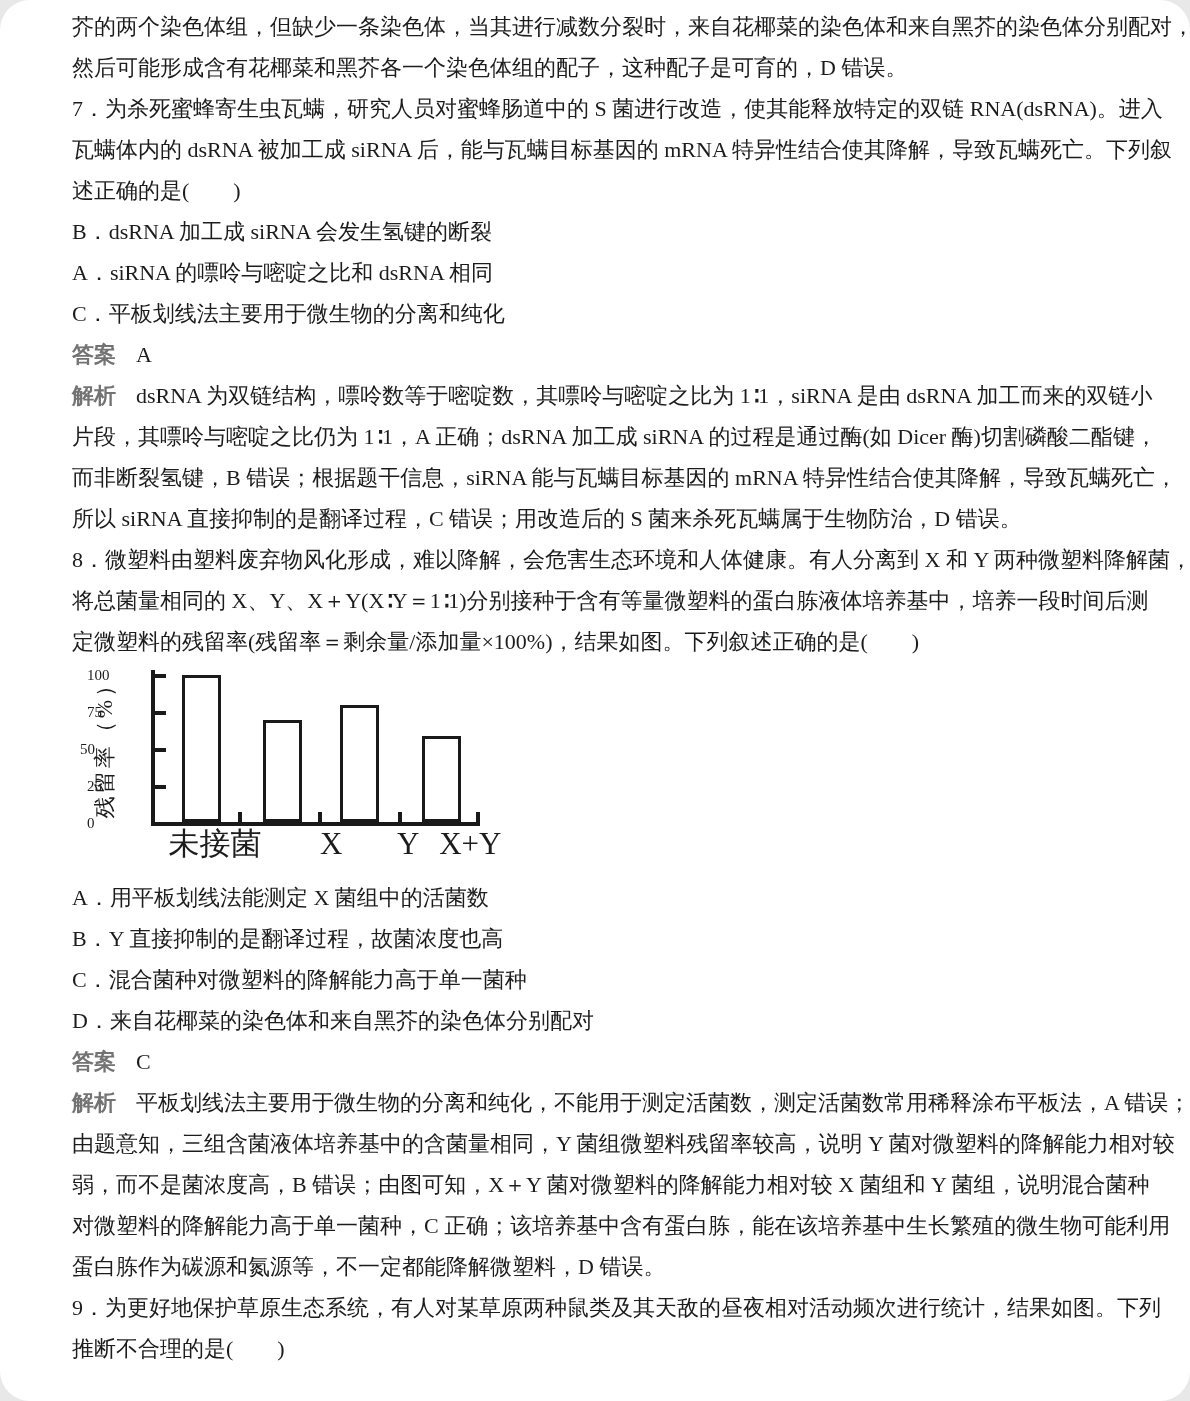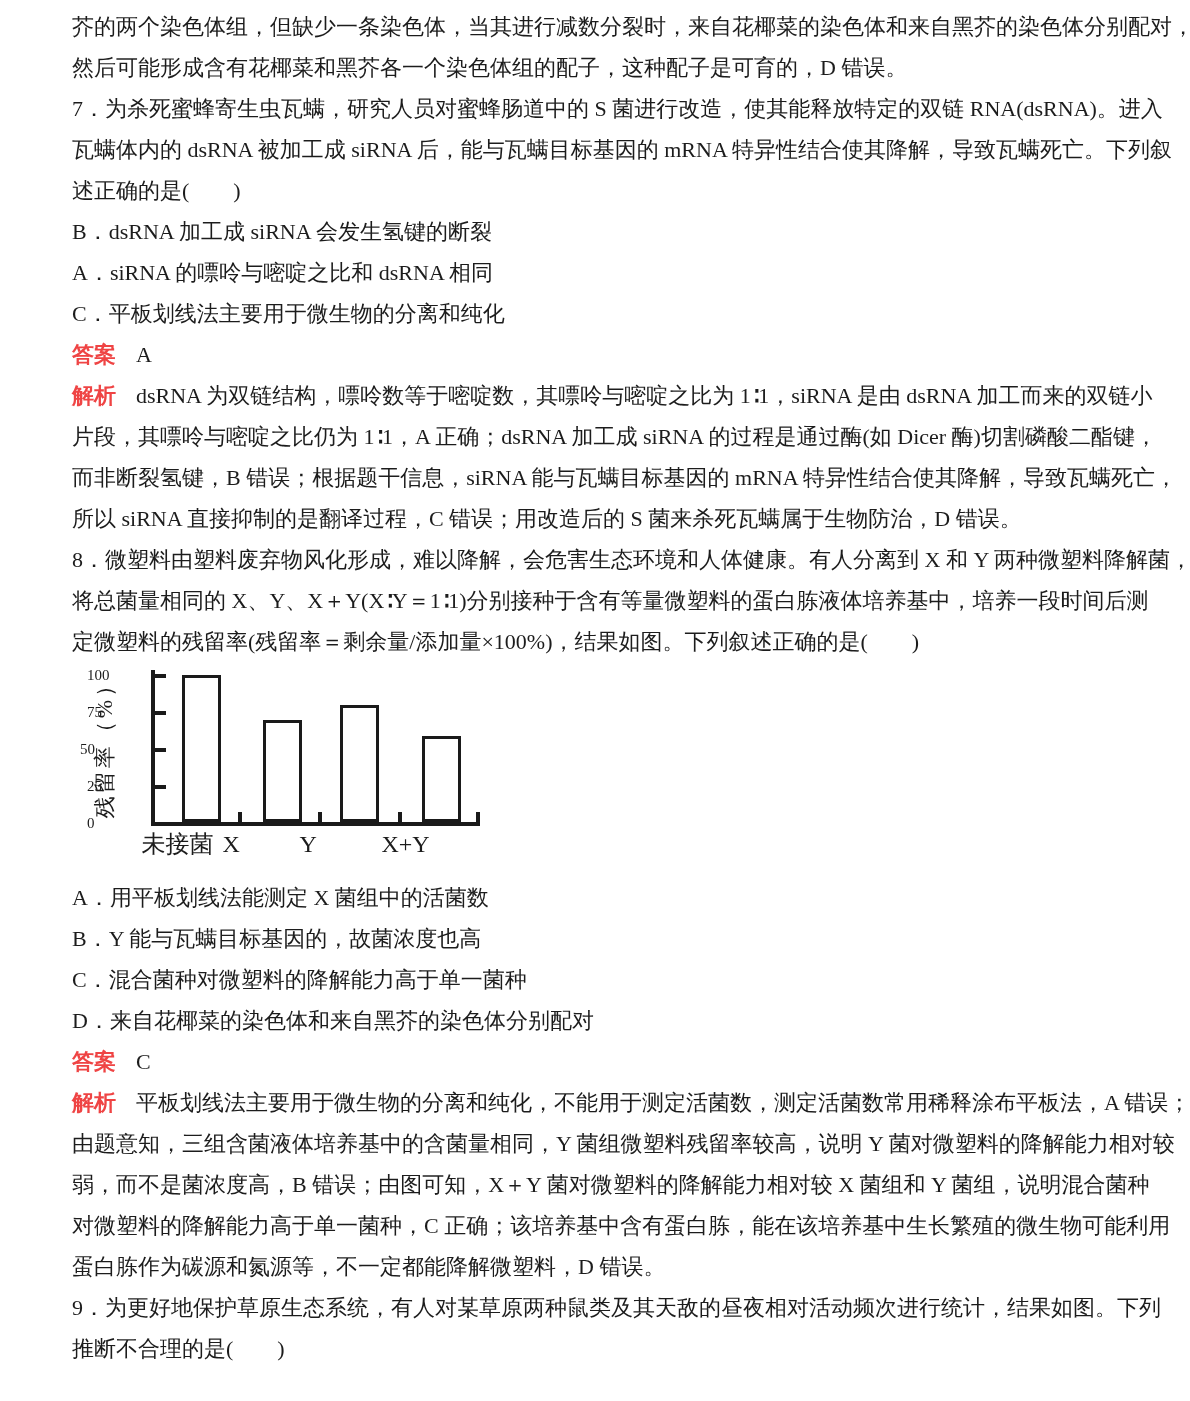--- a/index.html
+++ b/index.html
@@ -3,48 +3,49 @@
 <meta charset="utf-8">
 <style>
   html,body { margin:0; padding:0; background:#e8e8e8; }
   .page {
     position:relative;
     width:1190px; height:1401px;
     background:#ffffff;
     overflow:hidden;
     font-family:"Liberation Serif", serif;
     color:#1c1c1c;
+    border-radius:30px;
   }
   .content { padding:6px 0 0 72px; }
   .line {
     width:1048px; height:41px; line-height:41px;
     font-size:22px;
     white-space:nowrap;
   }
   .jline {
     text-align:justify;
     text-align-last:justify;
   }
   .blabel {
     font-family:"Liberation Sans", sans-serif;
     font-weight:700;
-    color:#ef4444;
+    color:#737373;
     margin-right:20px;
   }
   
   .chart {
     position:relative;
     width:470px; height:215px;
     font-family:"Liberation Serif", serif;
   }
   .chart > div { position:absolute; }
   .axis { background:#1a1a1a; }
   .bar  { box-sizing:border-box; }
   .ylab { font-size:15px; height:24px; line-height:24px; }
-  .clab { text-align:left; font-size:24px; height:28px; line-height:28px; }
+  .clab { text-align:right; font-size:31px; height:28px; line-height:28px; }
   .ytitle {
     transform:rotate(-90deg);
     text-align:center;
     font-size:22px; height:26px; line-height:26px;
     letter-spacing:3px;
   }
 </style>
 </head>
 <body>
 
@@ -94,21 +95,21 @@
         <div class="clab" style="left: 150.5px; top: 168px; width: 120px;">X</div>
         <div class="bar" style="left: 268px; top: 43px; width: 39px; height: 117px; background: rgb(255, 255, 255); border: 3px solid rgb(26, 26, 26);"></div>
         <div class="axis" style="left: 326px; top: 150px; width: 4px; height: 10px; background: rgb(26, 26, 26);"></div>
         <div class="clab" style="left: 227.5px; top: 168px; width: 120px;">Y</div>
         <div class="bar" style="left: 350px; top: 74px; width: 39px; height: 86px; background: rgb(255, 255, 255); border: 3px solid rgb(26, 26, 26);"></div>
         <div class="axis" style="left: 404px; top: 150px; width: 4px; height: 10px; background: rgb(26, 26, 26);"></div>
         <div class="clab" style="left: 309.5px; top: 168px; width: 120px;">X+Y</div>
       </div>
 
     <div class="line">A．用平板划线法能测定 X 菌组中的活菌数</div>
-    <div class="line">B．Y 能与瓦螨目标基因的，故菌浓度也高</div>
+    <div class="line">B．Y 直接抑制的是翻译过程，故菌浓度也高</div>
     <div class="line">C．混合菌种对微塑料的降解能力高于单一菌种</div>
     <div class="line">D．来自花椰菜的染色体和来自黑芥的染色体分别配对</div>
 
     <div class="line"><span class="blabel">答案</span><span>C</span></div>
 
     <div class="line jline"><span class="blabel">解析</span><span>平板划线法主要用于微生物的分离和纯化，不能用于测定活菌数，测定活菌数常用稀释涂布平板法，A 错误；</span></div>
     <div class="line jline">由题意知，三组含菌液体培养基中的含菌量相同，Y 菌组微塑料残留率较高，说明 Y 菌对微塑料的降解能力相对较</div>
     <div class="line jline">弱，而不是菌浓度高，B 错误；由图可知，X＋Y 菌对微塑料的降解能力相对较 X 菌组和 Y 菌组，说明混合菌种</div>
     <div class="line jline">对微塑料的降解能力高于单一菌种，C 正确；该培养基中含有蛋白胨，能在该培养基中生长繁殖的微生物可能利用</div>
     <div class="line">蛋白胨作为碳源和氮源等，不一定都能降解微塑料，D 错误。</div>

